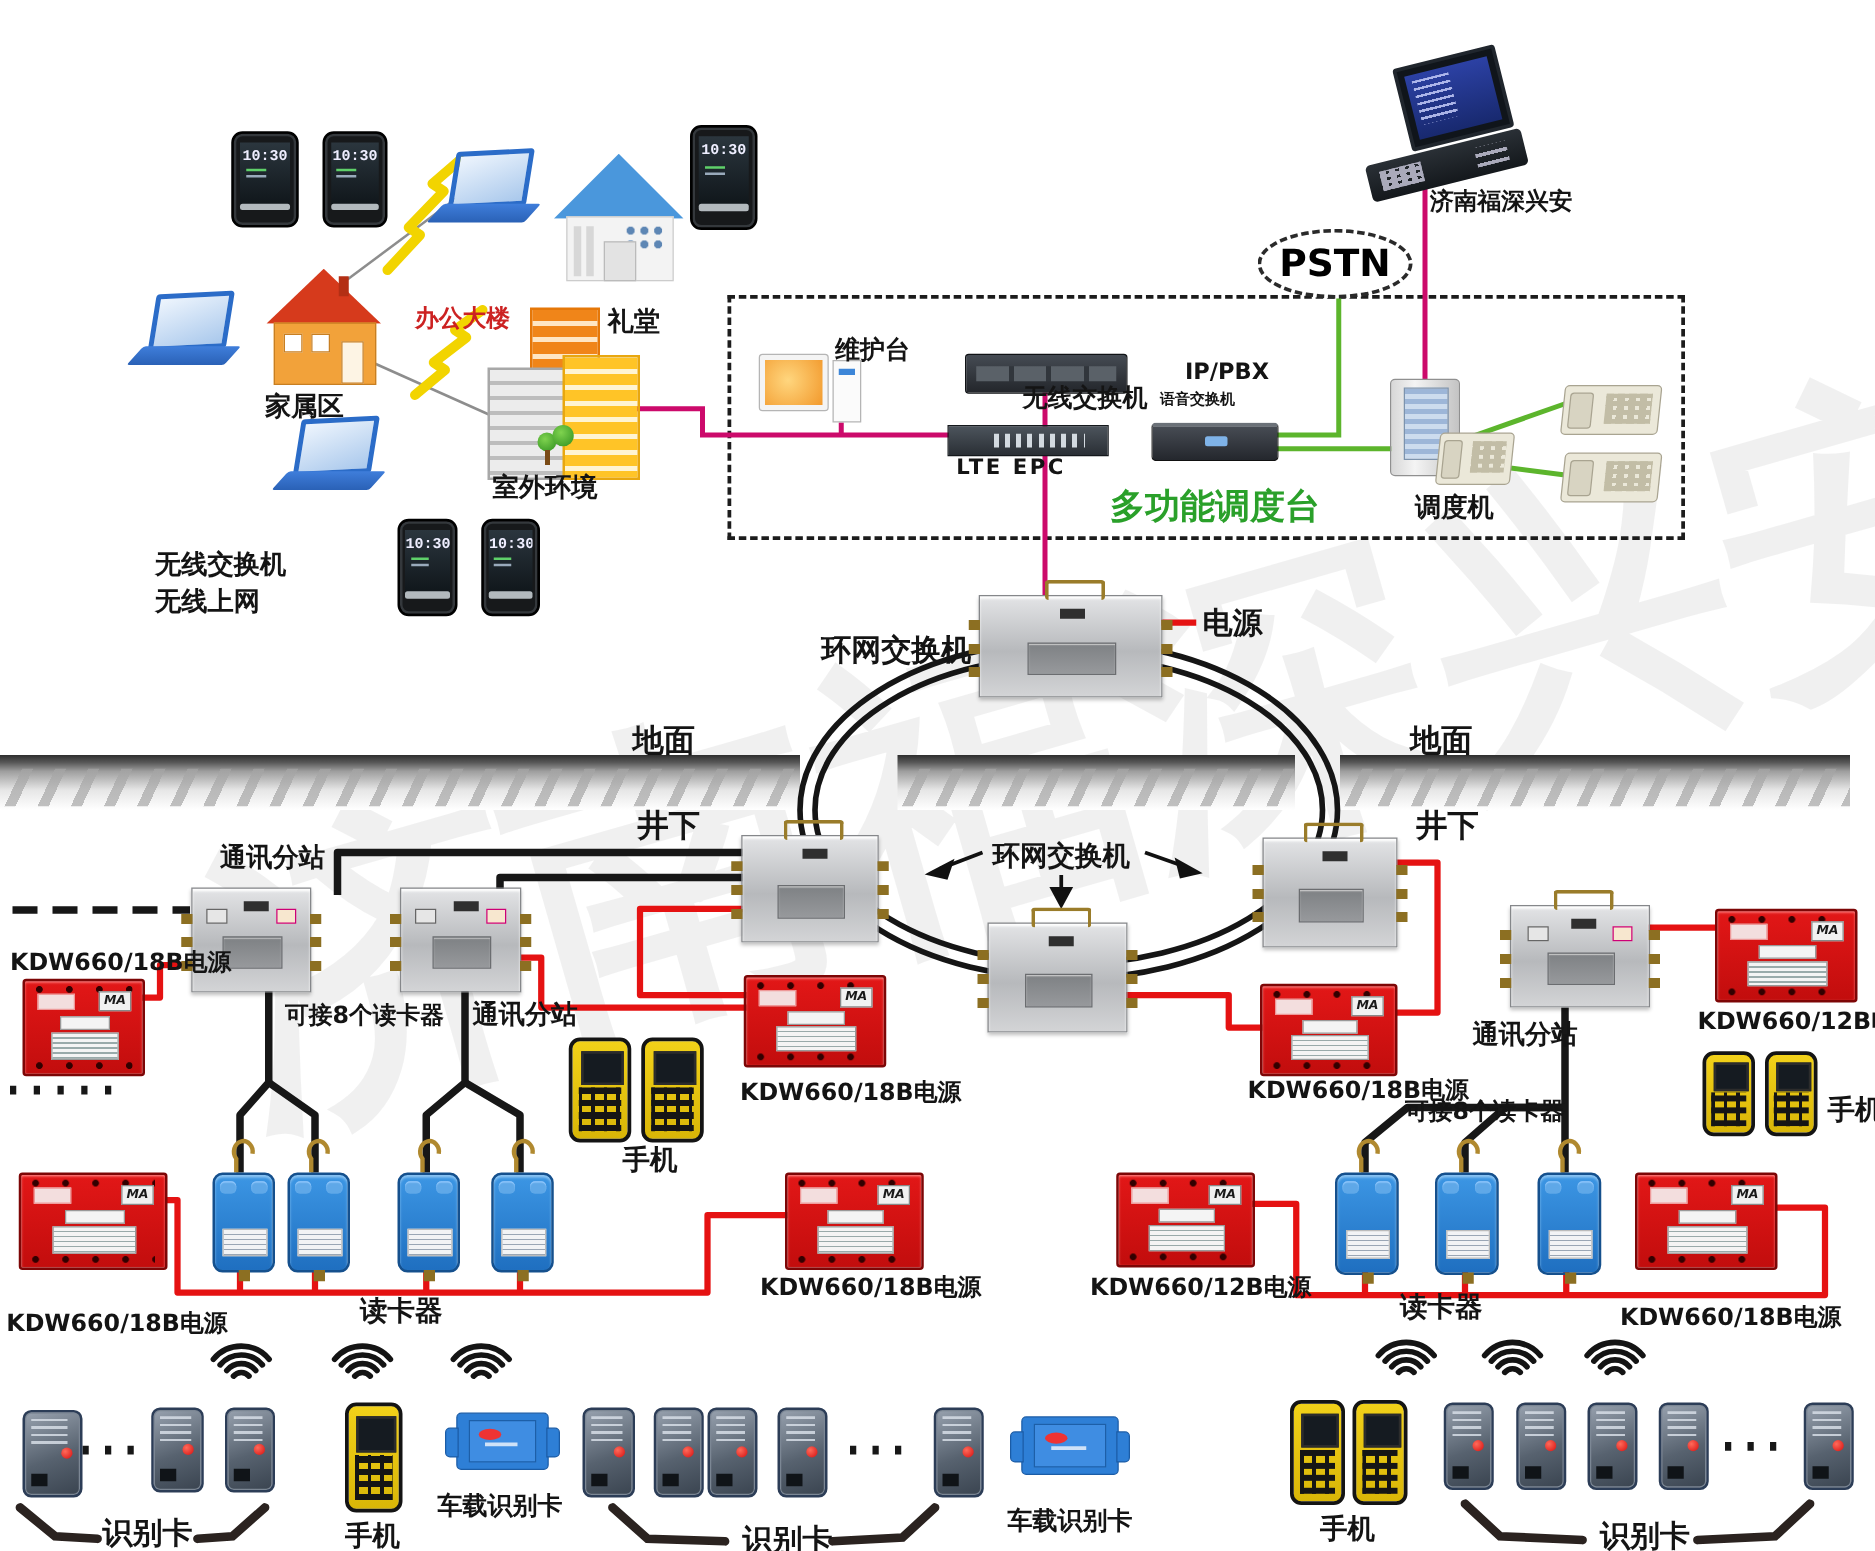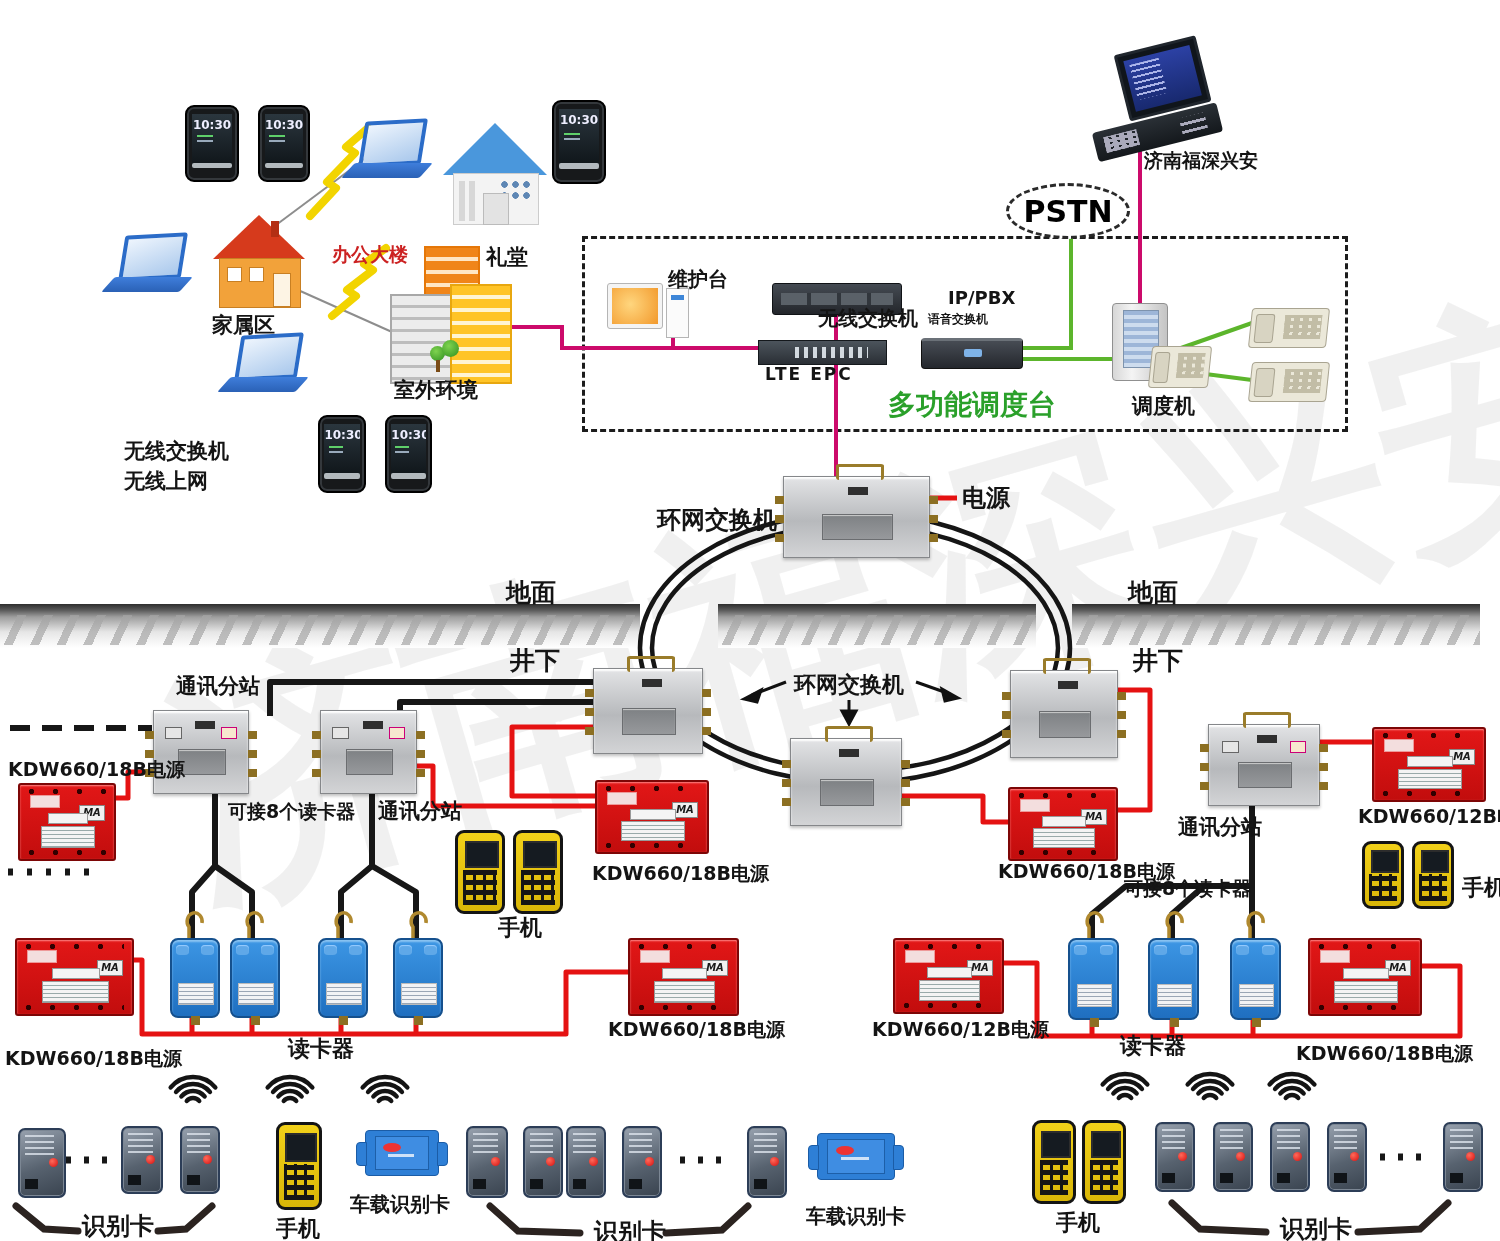--- a/index.html
+++ b/index.html
@@ -37,21 +37,21 @@
   .metal .cma{left:12%;top:20%;width:15px;height:10px;background:#e6e6e6;border:1px solid #666;}
   .metal .cex{right:12%;top:20%;width:14px;height:10px;background:#f7e7cf;border:1px solid #c07;}
   
   .psu{background:linear-gradient(180deg,#e21717,#c20d0d);border:2px solid #7d0606;border-radius:3px;
     box-shadow:inset 0 1px 2px #ff8a8a;}
   .psu::before,.psu::after{content:"";position:absolute;left:8px;right:8px;height:7px;
     background-image:radial-gradient(circle at 3.5px 3.5px,#320000 2.4px,rgba(0,0,0,0) 3px);
     background-size:24px 7px;background-repeat:repeat-x;}
   .psu::before{top:3px;} .psu::after{bottom:3px;}
   .psu .ma{position:absolute;top:8px;right:9px;width:24px;height:14px;background:#f1f1f1;border:1px solid #888;
-    color:#1a1a1a;font:italic 700 10px/14px "DejaVu Sans",sans-serif;text-align:center;margin-top:12px;}
+    color:#1a1a1a;font:italic 700 10px/14px "DejaVu Sans",sans-serif;text-align:center;}
   .psu i{position:absolute;display:block;}
   .psu .tag{top:10px;left:10px;width:28px;height:11px;background:#f3dede;border:1px solid #e99;}
   .psu .p1{left:30%;top:38%;width:40%;height:9px;background:#f4f4f4;border:1px solid #999;}
   .psu .p2{left:22%;top:56%;width:56%;height:26%;background:#f4f4f4;border:1px solid #999;
     background-image:repeating-linear-gradient(180deg,rgba(0,0,0,0) 0 3px,#9aa 3px 4px);}
   
   .reader{background:linear-gradient(180deg,#3c96e4,#1f6fc0);border:2px solid #155globe08d;border:2px solid #15508d;border-radius:8px;
     box-shadow:inset 0 2px 2px #8cc4f2;}
   .reader::before,.reader::after{content:"";position:absolute;top:5px;width:13px;height:10px;border-radius:4px;
     background:#5fa8e8;box-shadow:inset 0 1px 1px #9cf;}
@@ -69,21 +69,21 @@
     background:repeating-linear-gradient(180deg,#d6dde6 0 2px,rgba(0,0,0,0) 2px 6px);}
   
   .yphone{background:linear-gradient(180deg,#f2d119,#d9b607);border:3px solid #141414;border-radius:9px;}
   .yphone .ysc{position:absolute;left:16%;top:10%;width:68%;height:30%;background:#151b21;border:2px solid #2c2c2c;}
   .yphone .ypad{position:absolute;left:12%;top:48%;width:76%;height:44%;
     background:repeating-linear-gradient(0deg,#151515 0 5px,rgba(0,0,0,0) 5px 10px),
                repeating-linear-gradient(90deg,#151515 0 3px,rgba(0,0,0,0) 3px 10px);}
   
   .sphone{background:#17191b;border:2px solid #000;border-radius:9px;box-shadow:inset 0 0 0 2px #34383c;}
   .sphone .scr{position:absolute;left:10%;top:9%;width:80%;height:74%;
-    background:linear-gradient(180deg,#2b363e,#0e1418);color:#eef;overflow:hidden;}
+    background:linear-gradient(180deg,#2b363e,#0e1418);color:#eef;overflow:hidden;font-family:Liberation Mono, monospace;}
   .sphone .stime{font-weight:700;font-size:12px;text-align:center;margin-top:4px;letter-spacing:0;}
   .sphone .sbar{position:absolute;left:10%;bottom:16%;width:80%;height:8%;background:#cfd6da;opacity:.85;border-radius:2px;}
   .sphone .sdot{position:absolute;left:12%;top:40%;width:40%;height:2px;background:#5fd06a;box-shadow:0 5px 0 #9ab;}
   
   .laptop .lscr{width:54px;height:38px;background:linear-gradient(160deg,#eef5fd,#a9c8ec);
     border:4px solid #2b6cc8;border-radius:3px;transform:skewX(-12deg) rotate(-3deg);}
   .laptop .lbase{width:78px;height:15px;background:linear-gradient(#3f7edb,#2a61b6);transform:skewX(-42deg);
     border-radius:2px;margin-top:-3px;margin-left:-14px;}
   
   .roof{position:absolute;}

